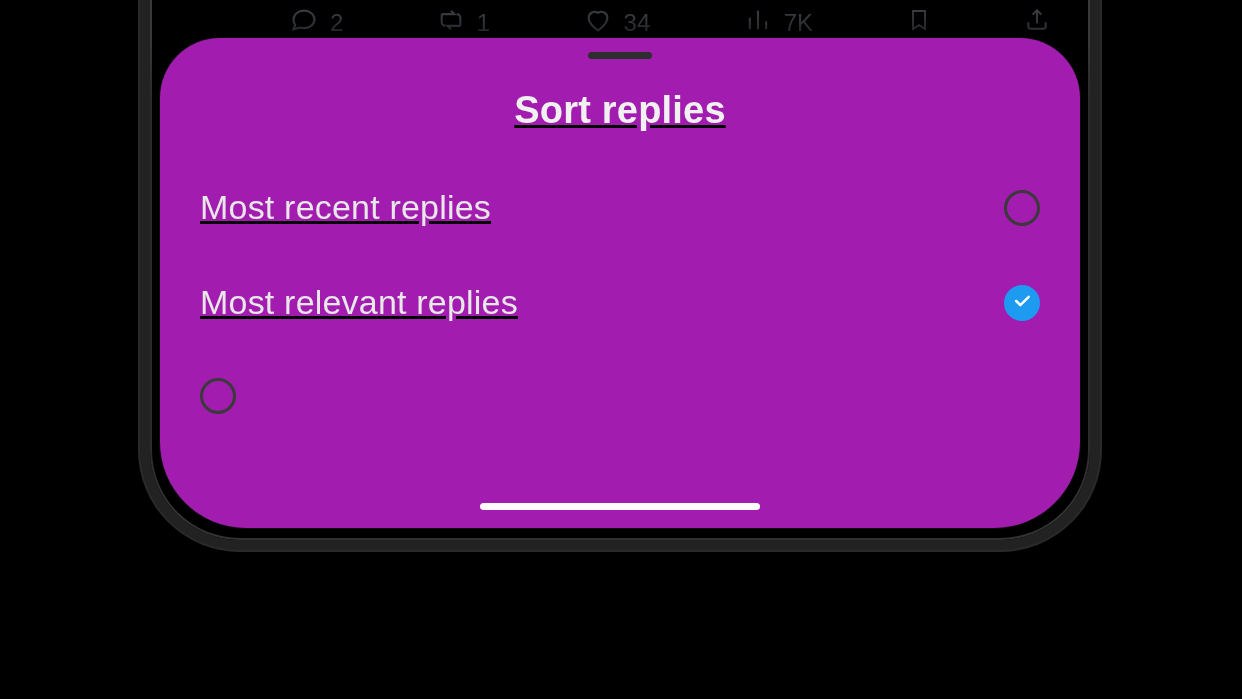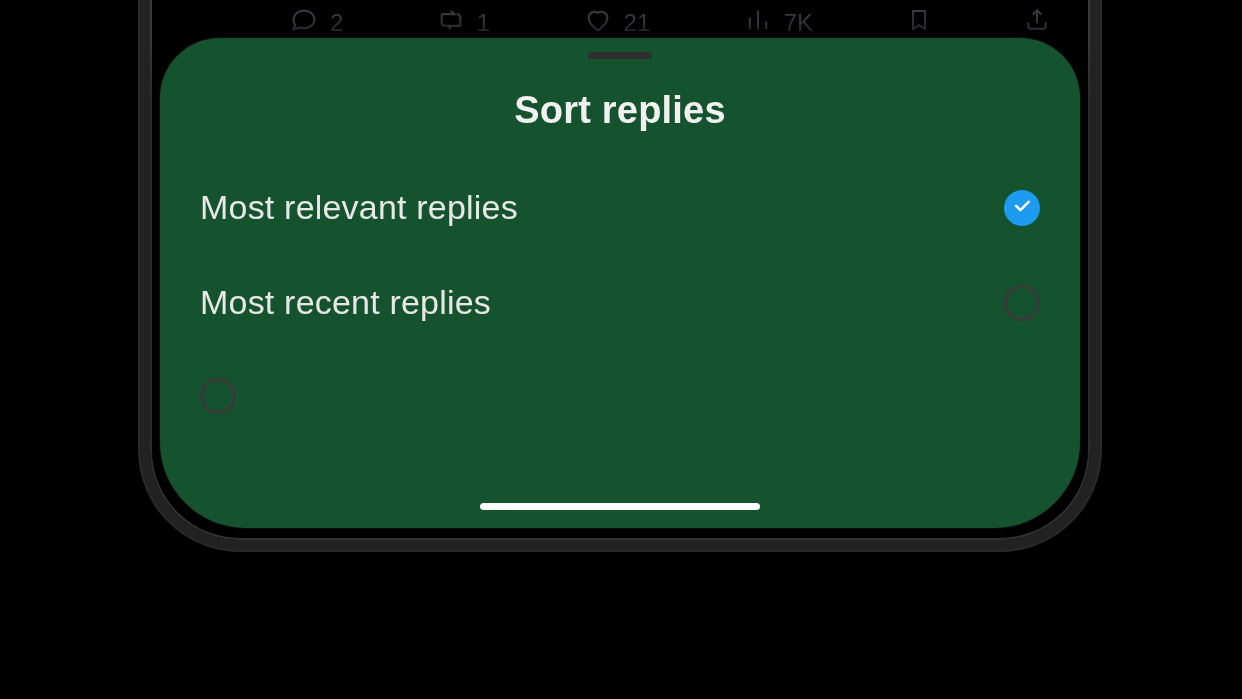--- a/index.html
+++ b/index.html
@@ -53,27 +53,28 @@
   .ab-item.bookmark svg { width:24px; height:24px; }
   .ab-item.share svg { width:26px; height:26px; }
 
   
   .sheet {
     position: absolute;
     left: 10px;
     right: 10px;
     top: 288px;
     bottom: 12px;
-    background: #14532d;
+    background: #a21caf;
     border-top-left-radius: 60px;
     border-top-right-radius: 60px;
     border-bottom-left-radius: 86px;
     border-bottom-right-radius: 86px;
     box-shadow: 0 0 0 1px rgba(255,255,255,0.05), 0 -4px 30px rgba(0,0,0,0.9);
     padding: 0 40px;
+    text-decoration: underline;
   }
   .grabber {
     width: 64px;
     height: 7px;
     border-radius: 4px;
     background: #2e2e2e;
     margin: 14px auto 0 auto;
   }
   .sheet-title {
     text-align: center;
@@ -153,21 +154,21 @@
           </svg>
       </span>
       <span>1</span>
     </div>
     <div class="ab-item">
       <span>
         <svg viewBox="0 0 24 24">
             <path d="M12 21s-8-5.3-8-11a5 5 0 0 1 8-4 5 5 0 0 1 8 4c0 5.7-8 11-8 11z"></path>
           </svg>
       </span>
-      <span>21</span>
+      <span>34</span>
     </div>
     <div class="ab-item">
       <span>
         <svg viewBox="0 0 24 24">
             <path d="M5 20V10M12 20V4M19 20v-7"></path>
           </svg>
       </span>
       <span>7K</span>
     </div>
     <div class="ab-item bookmark">
@@ -184,39 +185,39 @@
           </svg>
       </span>
     </div>
   </div>
 
   <div class="sheet">
     <div class="grabber"></div>
     <h2 class="sheet-title">Sort replies</h2>
 
     <div class="options">
+
+      <div class="option-row">
+        <span class="option-label">Most recent replies</span>
+        <span class="radio"></span>
+      </div>
 
       <div class="option-row">
         <span class="option-label">Most relevant replies</span>
         <span class="radio selected">
           <span>
             <svg viewBox="0 0 24 24">
                 <path d="M5 12l5 5L20 7"></path>
               </svg>
           </span>
         </span>
       </div>
 
       <div class="option-row">
-        <span class="option-label">Most recent replies</span>
         <span class="radio"></span>
       </div>
 
-      <div class="option-row">
-        <span class="radio"></span>
-      </div>
-
     </div>
 
     <div class="home-indicator"></div>
   </div>
 
 </div>
 
 </body></html>

